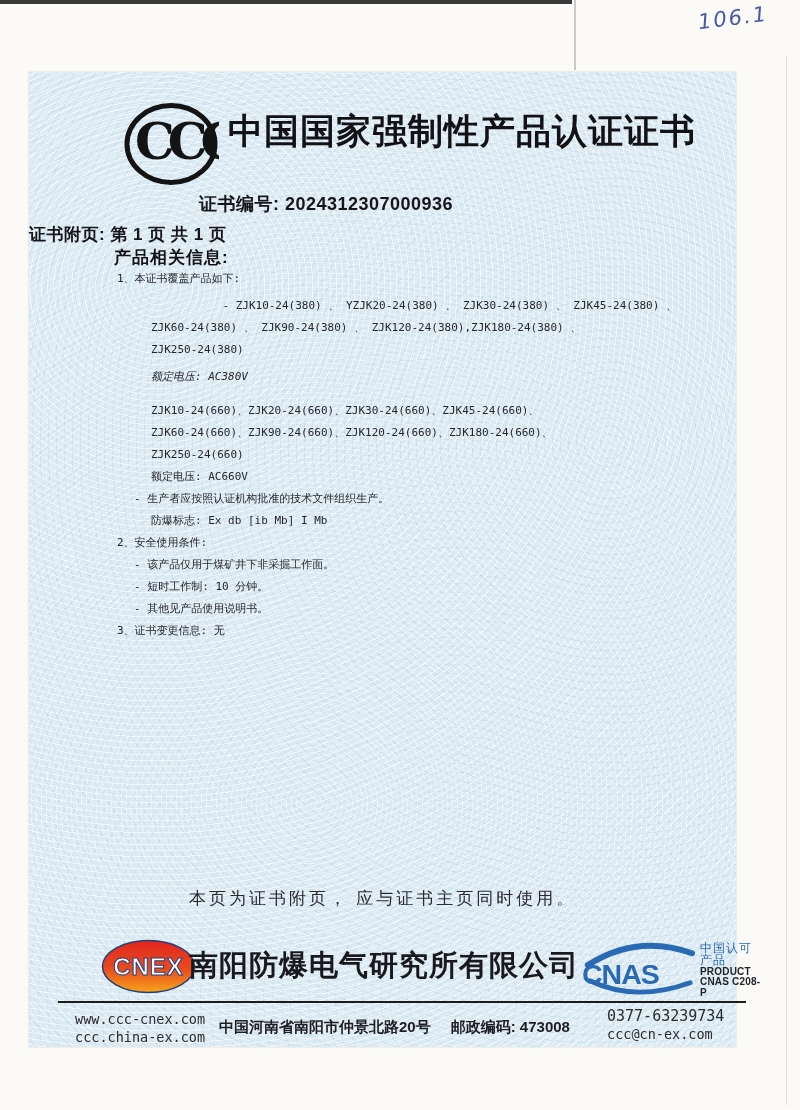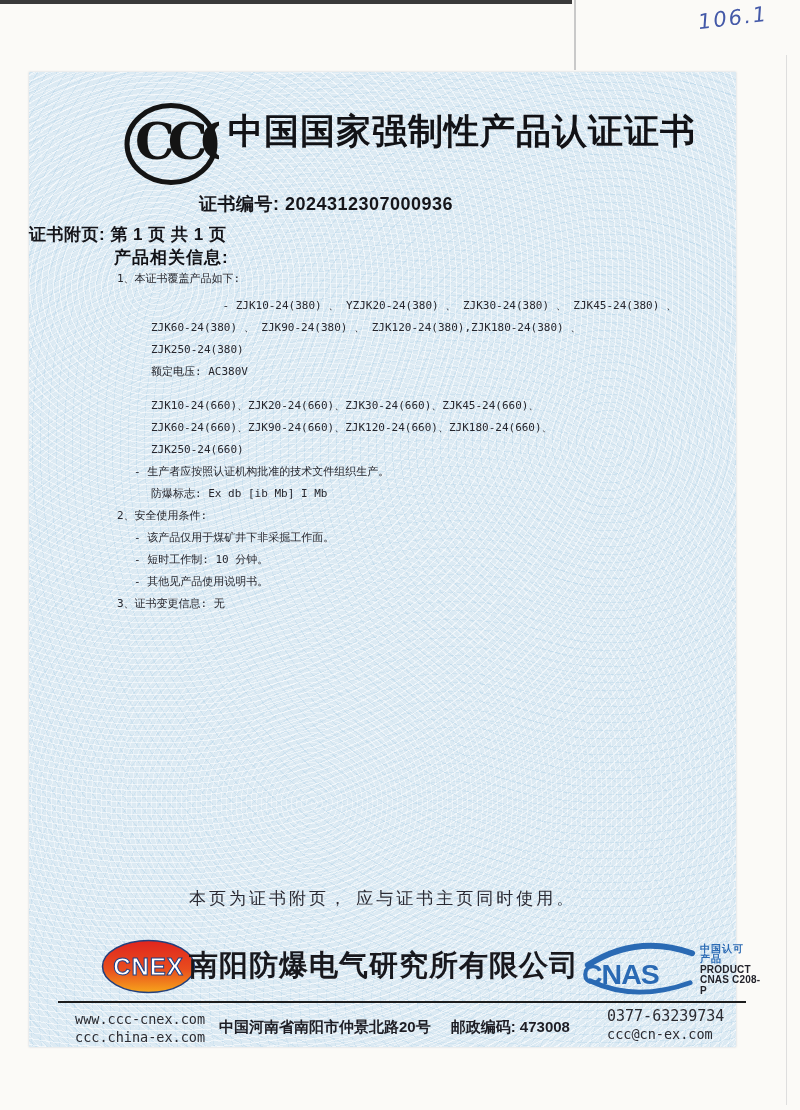--- a/index.html
+++ b/index.html
@@ -66,21 +66,21 @@
   }
 
   .cnex-logo{position:absolute;left:71px;top:866px;width:97px;height:57px;}
   .company-name{
     position:absolute;left:150px;top:874px;width:410px;text-align:center;
     font-size:29px;font-weight:600;color:#18181d;letter-spacing:1px;white-space:nowrap;
   }
   .cnas-block{position:absolute;left:551px;top:867px;width:186px;height:62px;display:flex;align-items:center;}
   .cnas-svg{width:118px;height:58px;flex:0 0 auto;}
   .cnas-text{margin-left:2px;line-height:1.05;}
-  .cnas-cn{font-size:10px;color:#2a6ab4;font-weight:bold;letter-spacing:1px;}
+  .cnas-cn{font-size:12px;color:#2a6ab4;font-weight:normal;letter-spacing:1px;}
   .cnas-en{font-size:10px;color:#23232b;font-weight:bold;letter-spacing:.2px;}
 
   .footer-rule{position:absolute;left:29px;top:929px;width:688px;height:2px;background:#1c1c1c;}
   .footer-left{
     position:absolute;left:46px;top:938px;
     font-size:13.5px;color:#2a2a30;line-height:18px;
     font-family:"DejaVu Sans Mono","Liberation Sans",sans-serif;white-space:nowrap;
   }
   .footer-center{
     position:absolute;left:190px;top:946px;width:370px;
@@ -113,24 +113,25 @@
   <div class="cert-title">中国国家强制性产品认证证书</div>
   <div class="cert-no">证书编号: 2024312307000936</div>
   <div class="cert-page-line">证书附页: 第 1 页  共 1 页</div>
 
   <div class="section-heading">产品相关信息:</div>
   <div class="body-lines">
       <div class="bline indent1">1、本证书覆盖产品如下:</div>
       <div class="bline indent2" style="margin-top: 5px; text-align: right;">- ZJK10-24(380) 、 YZJK20-24(380) 、 ZJK30-24(380) 、 ZJK45-24(380) 、</div>
       <div class="bline indent3">ZJK60-24(380) 、 ZJK90-24(380) 、 ZJK120-24(380),ZJK180-24(380) 、</div>
       <div class="bline indent3">ZJK250-24(380)</div>
-      <div class="bline indent3" style="">额定电压: AC380V</div>
+      <div class="bline indent3" style="margin-top: 5px; font-style: italic;">额定电压: AC380V</div>
       <div class="bline indent3" style="margin-top: 12px;">ZJK10-24(660)、ZJK20-24(660)、ZJK30-24(660)、ZJK45-24(660)、</div>
       <div class="bline indent3">ZJK60-24(660)、ZJK90-24(660)、ZJK120-24(660)、ZJK180-24(660)、</div>
       <div class="bline indent3">ZJK250-24(660)</div>
+      <div class="bline indent3">额定电压: AC660V</div>
       <div class="bline indent2">- 生产者应按照认证机构批准的技术文件组织生产。</div>
       <div class="bline indent3">防爆标志: Ex db [ib Mb] I Mb</div>
       <div class="bline indent1">2、安全使用条件:</div>
       <div class="bline indent2">- 该产品仅用于煤矿井下非采掘工作面。</div>
       <div class="bline indent2">- 短时工作制: 10 分钟。</div>
       <div class="bline indent2">- 其他见产品使用说明书。</div>
       <div class="bline indent1">3、证书变更信息: 无</div>
     </div>
 
   <div class="page-note">本页为证书附页， 应与证书主页同时使用。</div>

